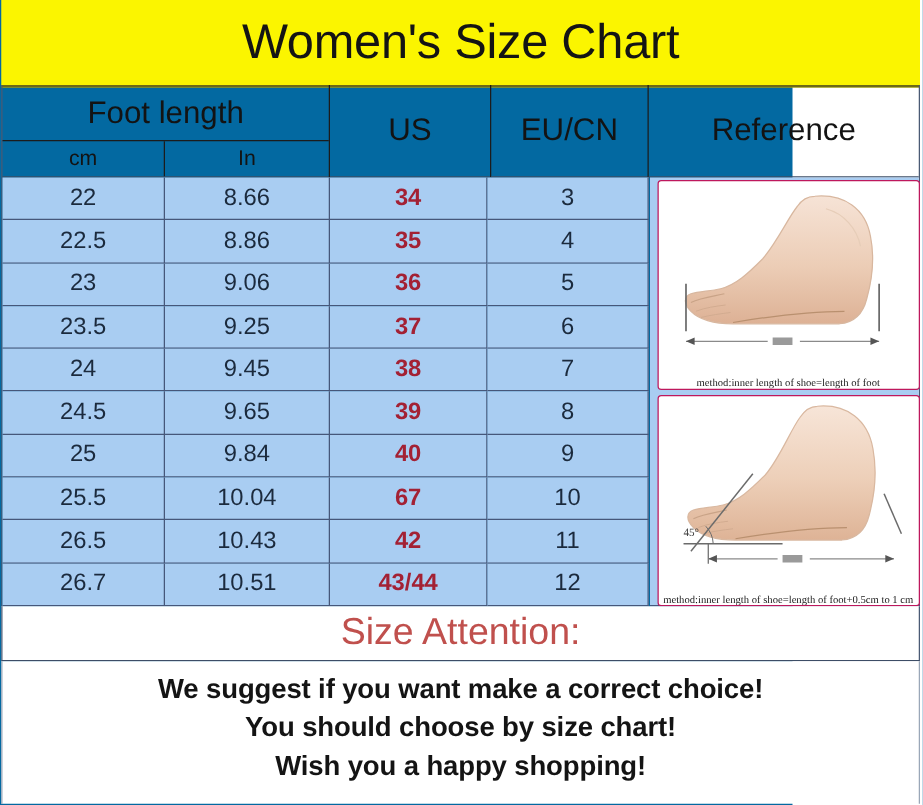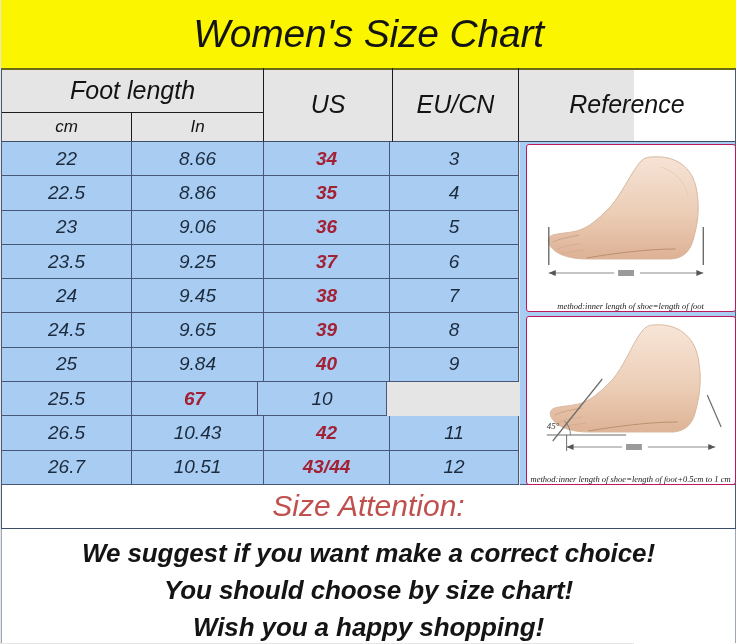--- a/index.html
+++ b/index.html
@@ -12,22 +12,21 @@
     height: 644px;
     font-family: "Liberation Sans", sans-serif;
     color: #111111;
     overflow: hidden;
   }
   .sheet {
     position: relative;
     width: 634px;
     height: 644px;
     box-sizing: border-box;
-    background: #e5e5e5;
-    font-style: italic;
+    background: #0369a1;
   }
 
   
   .title-band {
     position: absolute;
     left: 1px;
     top: 0;
     width: 735px;
     height: 68px;
     background: #fbf500;
@@ -213,21 +212,21 @@
     box-sizing: border-box;
     border-left: 1px solid #9aa7b8;
     border-right: 1px solid #9aa7b8;
     display: flex;
     flex-direction: column;
     align-items: center;
     padding-top: 6px;
     background: #ffffff;
   }
   .note-line {
-    font-size: 26px;
+    font-size: 22px;
     font-weight: bold;
     color: #141414;
     line-height: 1.42;
     letter-spacing: -0.1px;
     white-space: nowrap;
   }
 </style>
 </head>
 <body>
 
@@ -292,20 +291,21 @@
           <div class="dcell c-us">8</div>
         </div>
         <div class="drow">
           <div class="dcell c-cm">25</div>
           <div class="dcell c-in">9.84</div>
           <div class="dcell c-eu eu">40</div>
           <div class="dcell c-us">9</div>
         </div>
         <div class="drow">
           <div class="dcell c-cm">25.5</div>
+          <div class="dcell c-in">10.04</div>
           <div class="dcell c-eu eu">67</div>
           <div class="dcell c-us">10</div>
         </div>
         <div class="drow">
           <div class="dcell c-cm">26.5</div>
           <div class="dcell c-in">10.43</div>
           <div class="dcell c-eu eu">42</div>
           <div class="dcell c-us">11</div>
         </div>
         <div class="drow">

